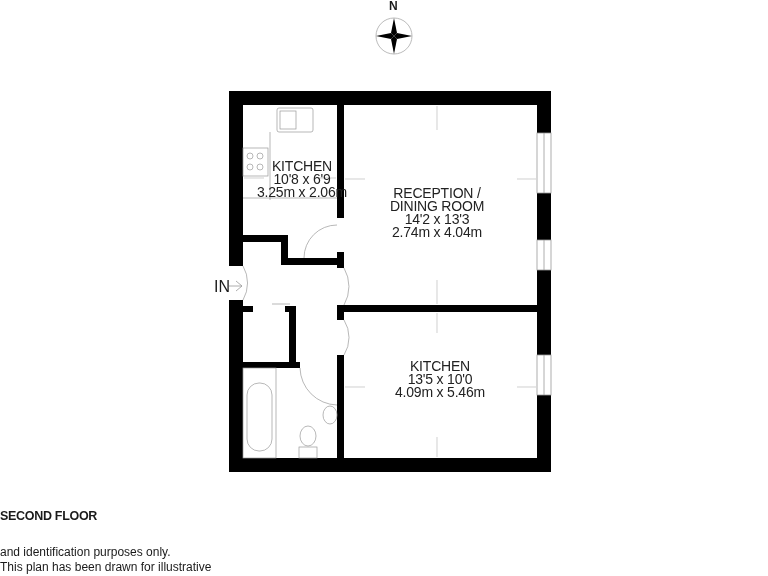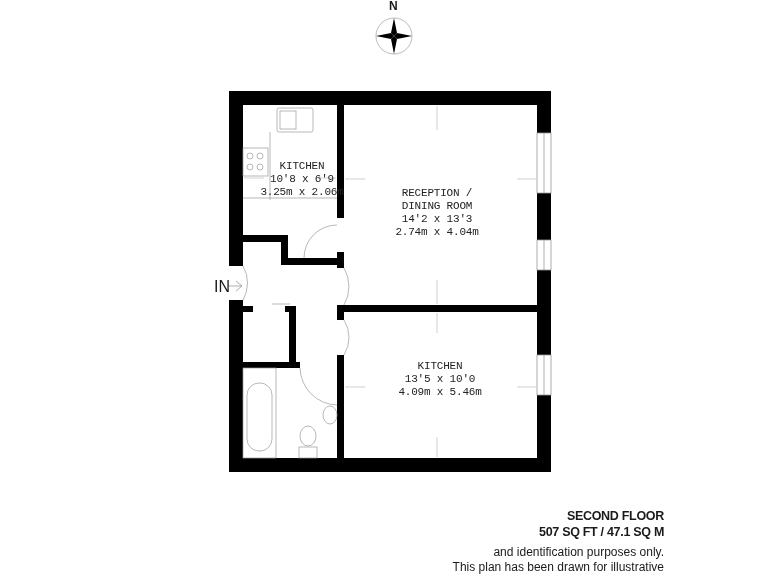--- a/index.html
+++ b/index.html
@@ -1,20 +1,20 @@
 <!DOCTYPE html>
 <html><head>
 <meta charset="utf-8">
 <style>
   html,body{margin:0;padding:0;background:#fff;}
   body{width:768px;height:576px;position:relative;overflow:hidden;font-family:"Liberation Sans",sans-serif;color:#1a1a1a;}
   svg{position:absolute;left:0;top:0;}
-  .room-label{position:absolute;text-align:center;font-size:11px;line-height:13px;color:#222;letter-spacing:-0.2px;font-family:Liberation Mono, monospace;}
+  .room-label{position:absolute;text-align:center;font-size:14px;line-height:13px;color:#222;letter-spacing:-0.2px;}
   .room-label span{display:block;}
-  .footer{position:absolute;left:0;width:664px;text-align:right;}
+  .footer{position:absolute;left:0;width:664px;text-align:left;}
   .f-title{top:508px;font-weight:bold;font-size:12.5px;line-height:16px;letter-spacing:-0.3px;}
   .f-note{top:545px;font-size:12px;line-height:15px;}
   .in-label{position:absolute;left:214px;top:278px;font-size:16px;}
   .north{position:absolute;left:389px;top:-1px;font-size:12px;font-weight:bold;}
 </style>
 </head>
 <body>
 
 <svg width="768" height="576">
 
@@ -129,18 +129,17 @@
 </div>
 
 <div class="room-label" style="left:395px;top:360px;width:90px;">
   <span>KITCHEN</span>
   <span>13'5 x 10'0</span>
   <span>4.09m x 5.46m</span>
 </div>
 
 <div class="footer f-title">
   <div>SECOND FLOOR</div>
-  <div>507 SQ FT / 47.1 SQ M</div>
 </div>
 <div class="footer f-note">
   <div>and identification purposes only.</div>
   <div>This plan has been drawn for illustrative</div>
 </div>
 
 </body></html>

